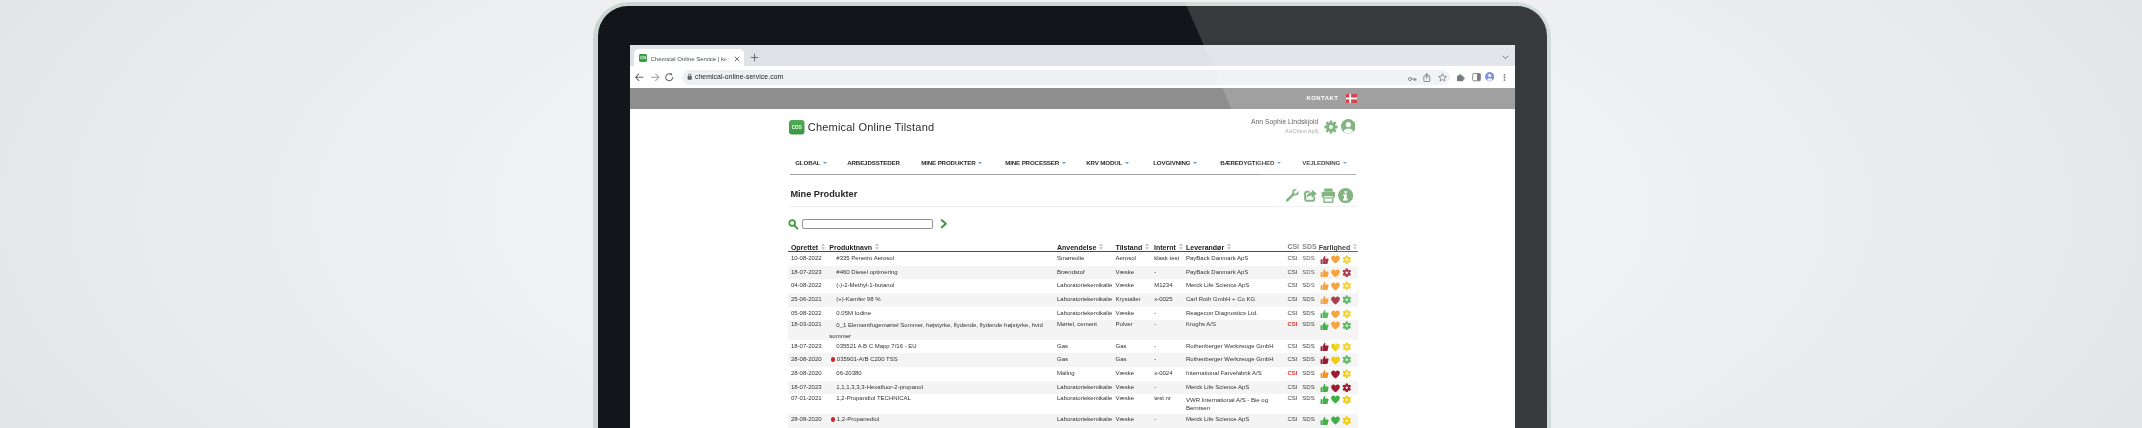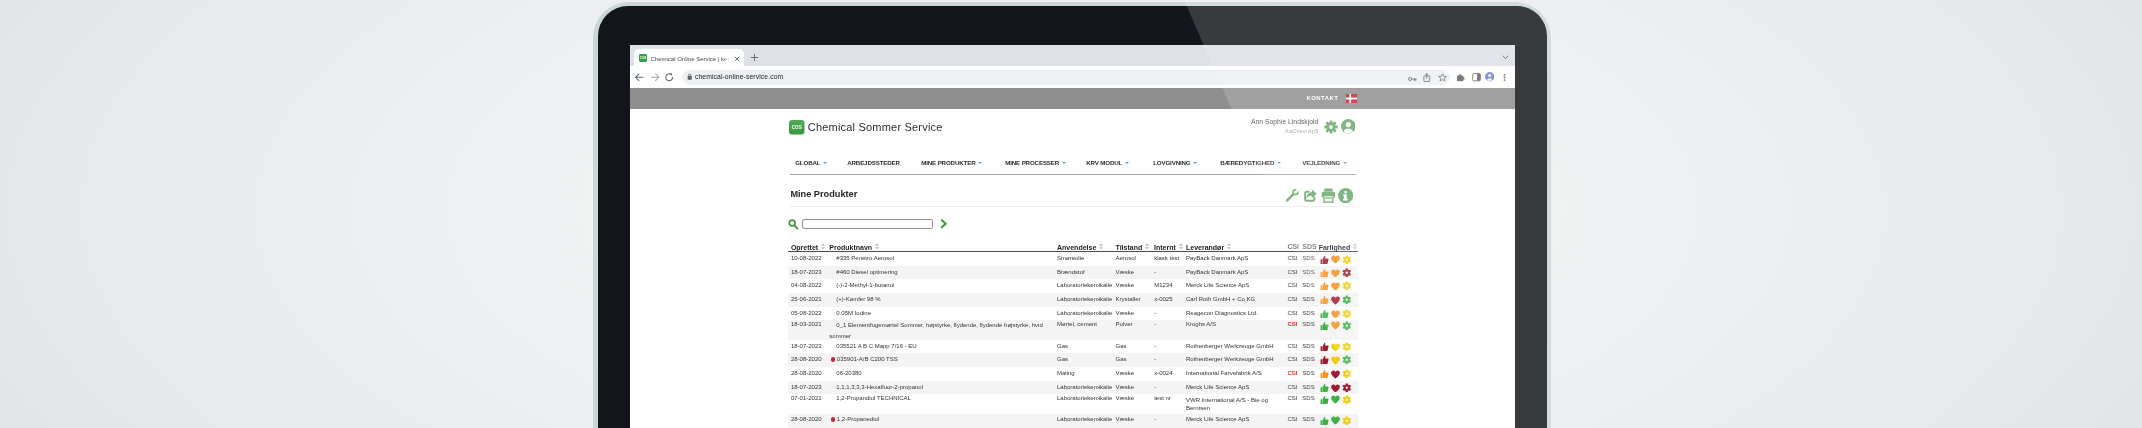--- a/index.html
+++ b/index.html
@@ -171,21 +171,21 @@
     <svg class="logo" width="15.5" height="14.6" viewBox="0 0 15.5 14.6">
         <defs>
           <linearGradient id="lg" x1="0" y1="0" x2="0" y2="1">
             <stop offset="0" stop-color="#4fac55"></stop>
             <stop offset="1" stop-color="#39963f"></stop>
           </linearGradient>
         </defs>
         <rect width="15.5" height="14.6" rx="3" fill="url(#lg)"></rect>
         <text x="7.75" y="9.4" font-size="4.6" font-weight="bold" fill="#fff" text-anchor="middle" font-family="Liberation Sans">COS</text>
       </svg>
-    <div class="brand">Chemical Sommer Service</div>
+    <div class="brand">Chemical Online Tilstand</div>
     <div class="uname">Ann Sophie Lindskjold</div>
     <div class="ucomp">AxiChem ApS</div>
     <svg class="gear" width="14" height="14" viewBox="0 0 14 14">
         <g fill="#6ba76b">
           <circle cx="7" cy="7" r="4.6"></circle>
           <g>
             <rect x="5.6" y="0.4" width="2.8" height="13.2" rx="0.7"></rect>
             <rect x="5.6" y="0.4" width="2.8" height="13.2" rx="0.7" transform="rotate(45 7 7)"></rect>
             <rect x="5.6" y="0.4" width="2.8" height="13.2" rx="0.7" transform="rotate(90 7 7)"></rect>
             <rect x="5.6" y="0.4" width="2.8" height="13.2" rx="0.7" transform="rotate(135 7 7)"></rect>

